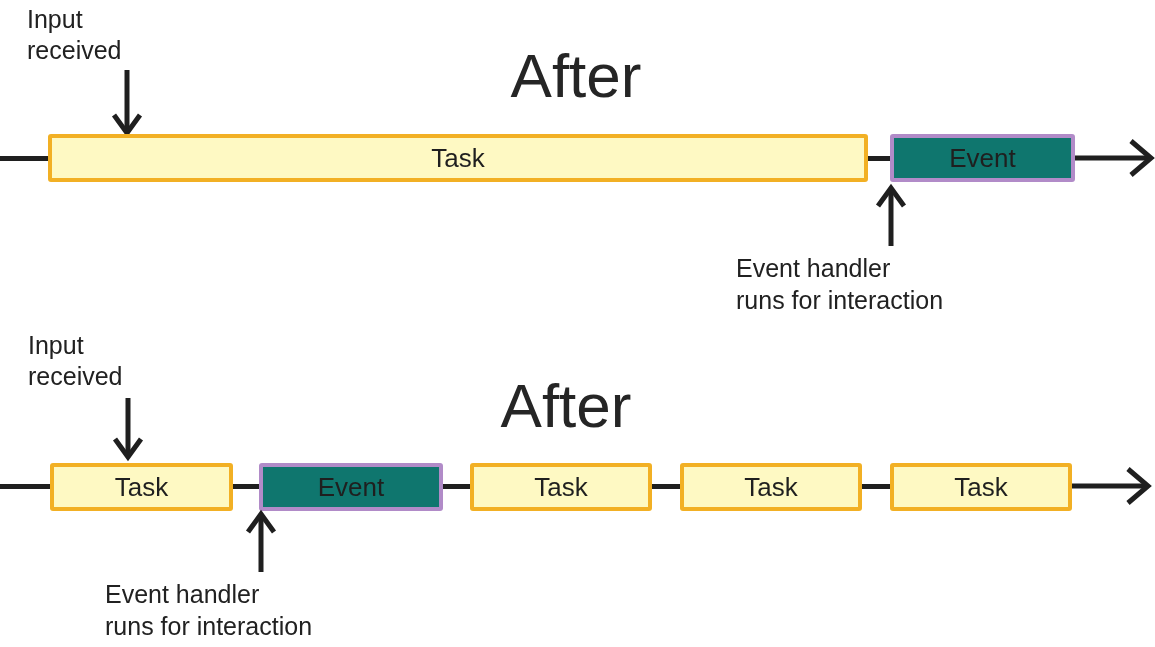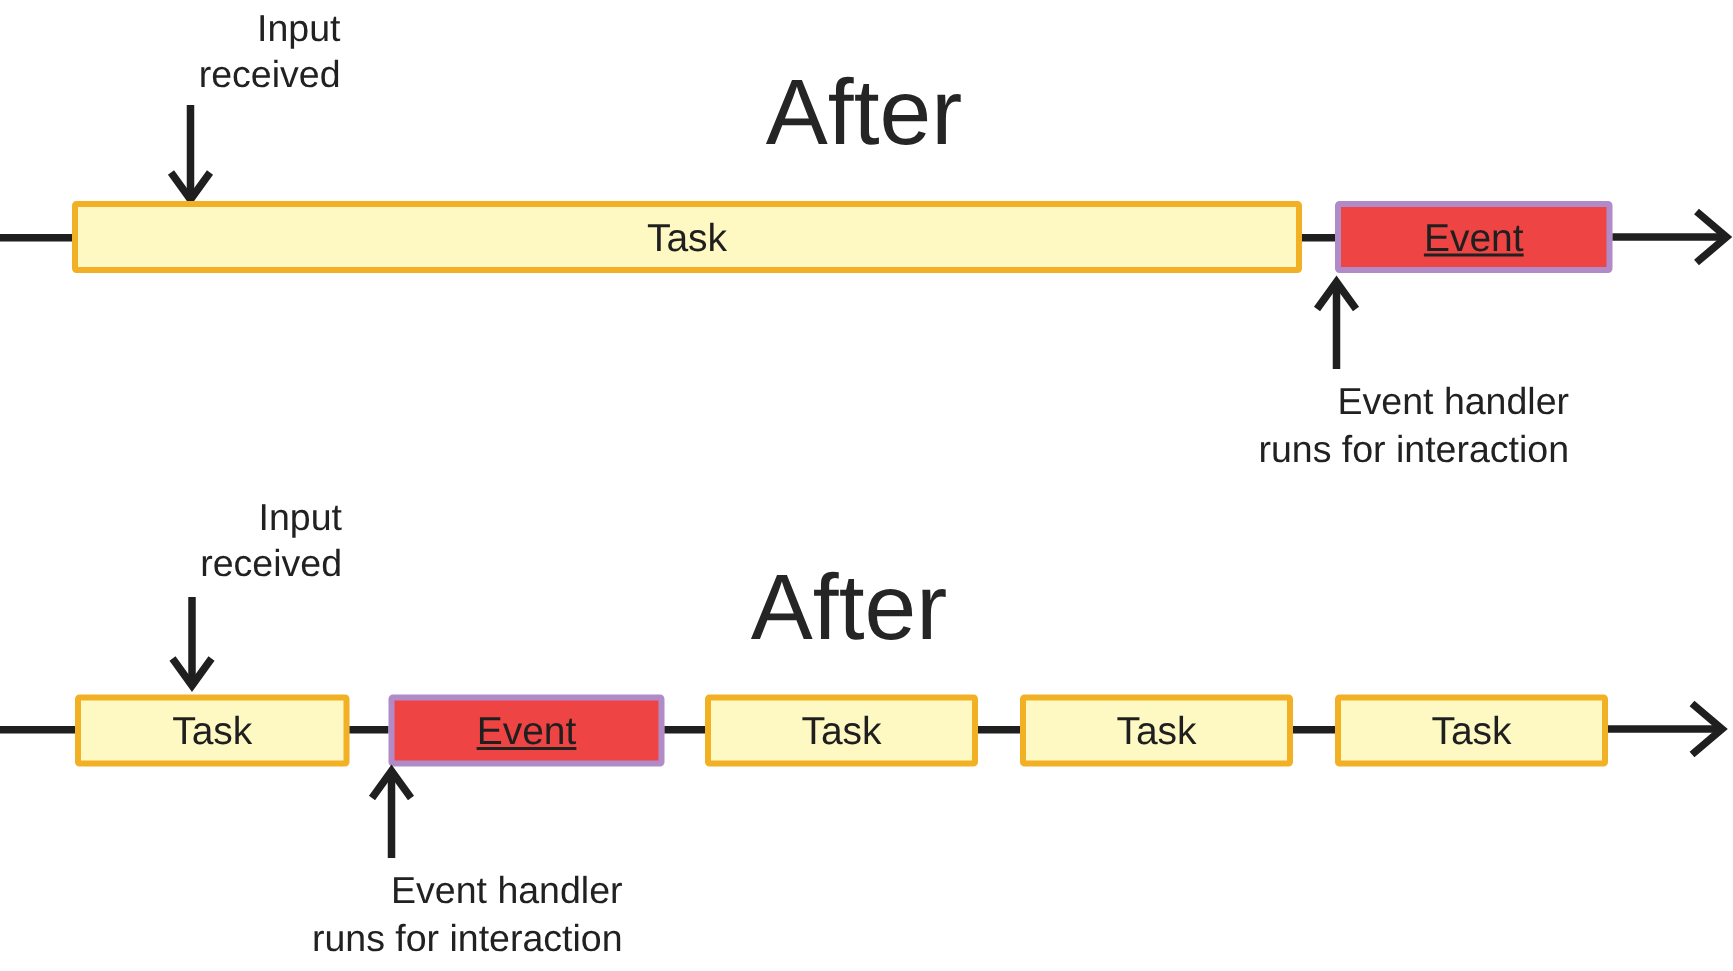--- a/index.html
+++ b/index.html
@@ -22,21 +22,21 @@
     font-size: 62px;
     line-height: 1;
     text-align: center;
     color: #252525;
     letter-spacing: 0px;
   }
 
   .annotation {
     font-size: 25px;
     line-height: 31px;
-    text-align: right;
+    text-align: left;
     color: #212121;
   }
 
   .tl-seg {
     position: absolute;
     height: 5px;
     background: #1f1f1f;
   }
 
   .bar {
@@ -46,23 +46,22 @@
     border-radius: 3px;
     display: flex;
     align-items: center;
     justify-content: center;
   }
   .bar.task {
     background: #fef9c3;
     border: 4px solid #f2b024;
   }
   .bar.event {
-    background: #ef4444;
+    background: #0f766e;
     border: 4px solid #b18bc8;
-    text-decoration: underline;
   }
   .bar-label {
     font-size: 26px;
     color: #1f1f1f;
   }
 
   svg.arrow {
     position: absolute;
     overflow: visible;
   }

